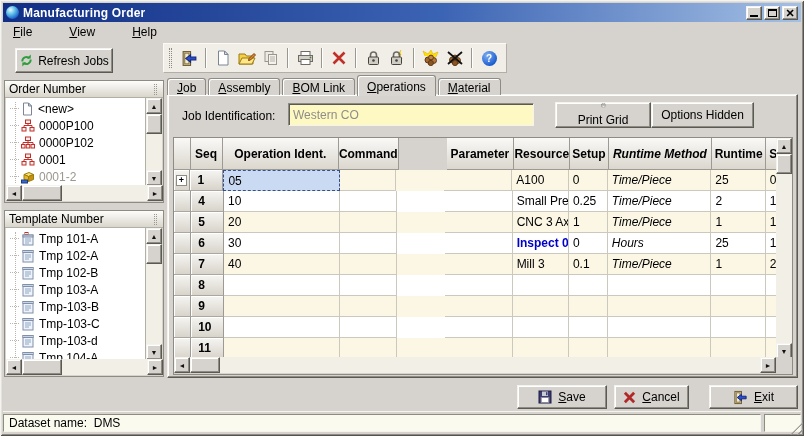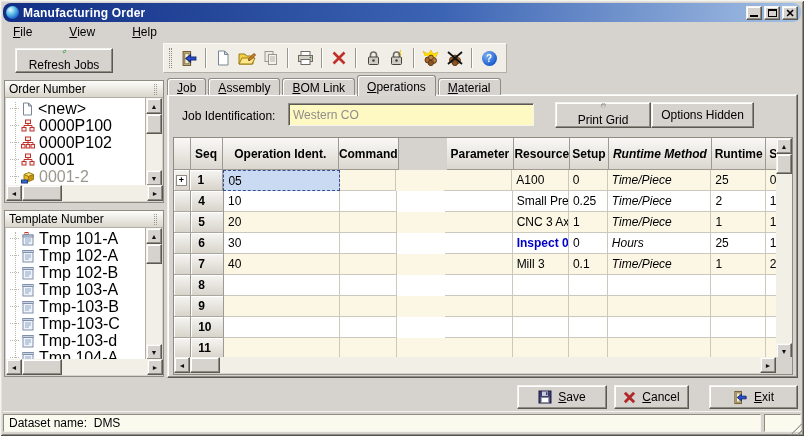--- a/index.html
+++ b/index.html
@@ -9,56 +9,56 @@
   .window { position:relative; width:804px; height:436px; background:#d6d3ce; overflow:hidden;
     box-shadow: inset 1px 1px 0 #f4f3ee, inset -1px -1px 0 #55534e, inset 2px 2px 0 #e4e2dc, inset -2px -2px 0 #8e8b82; }
 
   
   .raised { background:#d6d3ce; border:1px solid; border-color:#f4f3ee #5b5954 #5b5954 #f4f3ee;
     box-shadow: inset -1px -1px 0 #8e8b82, inset 1px 1px 0 #ffffff; }
 
   
   .titlebar { position:absolute; left:3px; top:3px; width:798px; height:19px;
     background:linear-gradient(90deg,#112e84 0%, #3c64b4 55%, #a4c0e4 100%);
-    display:flex; align-items:center; padding:0 3px;border-radius:8px; }
+    display:flex; align-items:center; padding:0 3px; }
   .app-icon { width:13px; height:13px; border-radius:50%;
     background:radial-gradient(circle at 35% 30%, #e8f6ff 0%, #62c2e8 35%, #1a5ecc 75%, #0a2a80 100%);
     margin-right:4px; flex:0 0 auto; }
   .titlebar .title { color:#fff; font-weight:bold; font-size:12px; flex:1; letter-spacing:.2px; }
   .winbtn { width:16px; height:14px; margin-left:2px; display:flex; align-items:center; justify-content:center; position:relative; }
   .glyph-min { width:8px; height:2px; background:#000; margin-top:7px; }
   .glyph-max { width:9px; height:8px; border:1px solid #000; border-top-width:2px; }
   .glyph-close { font-size:11px; font-weight:bold; line-height:10px; }
 
   
   .menubar { position:absolute; left:3px; top:22px; width:798px; height:19px; display:flex; align-items:center; padding-left:3px;gap:23px; }
   .menu-item { padding:2px 7px; }
   .u { text-decoration:underline; }
 
   
-  .refresh-btn { position:absolute; left:15px; top:48px; width:98px; height:25px; display:flex; align-items:center; justify-content:center; gap:4px; font-size:12px;flex-direction:column; }
+  .refresh-btn { position:absolute; left:15px; top:48px; width:98px; height:25px; display:flex; align-items:center; justify-content:center; gap:4px; font-size:12px; }
   .toolbar { position:absolute; left:163px; top:43px; width:344px; height:30px; background:#f0eee7;
     border:1px solid; border-color:#fbfaf6 #b2afa6 #b2afa6 #fbfaf6; display:flex; align-items:center; padding:0 4px; }
   .tb-grip { width:3px; height:20px; border-left:1px dotted #8e8b82; border-right:1px dotted #8e8b82; margin:0 5px 0 1px; }
   .tb-btn { width:24px; height:24px; display:flex; align-items:center; justify-content:center; }
   .tb-sep { width:2px; height:20px; border-left:1px solid #9a978e; border-right:1px solid #fff; margin:0 4px; }
   .help-circle { width:15px; height:15px; border-radius:50%; background:radial-gradient(circle at 35% 30%, #7fb0f0, #1d5fd0 70%, #0a3a9a); color:#fff; font-weight:bold; font-size:10px; display:flex; align-items:center; justify-content:center; }
 
   
   .panel { position:absolute; left:4px; width:160px; background:#d6d3ce; border:1px solid #8e8b82; }
   .panel-hdr { height:17px; background:linear-gradient(#fdfdfb,#d9d5cb); border-bottom:1px solid #b2afa6; display:flex; align-items:center; padding:0 4px; }
   .panel-hdr .t { flex:1; font-size:12px; }
   .panel-grip { width:3px; height:11px; border-left:1px dotted #9a978e; border-right:1px dotted #9a978e; margin-right:2px; }
   .panel-body { position:absolute; left:1px; right:17px; background:#fff; overflow:hidden; border-right:1px solid #b2afa6; }
   .tree { position:relative; padding:2px 0 0 4px; }
   .tree::before { content:""; position:absolute; left:9px; top:4px; bottom:2px; border-left:1px dotted #b8b5ac; }
   .tree-item { height:17px; display:flex; align-items:center; white-space:nowrap; }
   .tree-dots { width:9px; border-bottom:1px dotted #b8b5ac; margin-right:2px; }
   .tree-item svg { flex:0 0 auto; margin-right:4px; }
-  .tree-label { font-size:16px; }
+  .tree-label { font-size:12px; }
   .dim { color:#9a978e; }
 
   
   .sbtn { width:16px; height:16px; background:#d6d3ce; border:1px solid; border-color:#f4f3ee #5b5954 #5b5954 #f4f3ee;
     box-shadow: inset -1px -1px 0 #8e8b82, inset 1px 1px 0 #fff; display:flex; align-items:center; justify-content:center;
     font-size:7px; line-height:7px; color:#111; flex:0 0 auto; }
   .vscroll { position:absolute; width:16px; background:#f1efe6; display:flex; flex-direction:column; }
   .hscroll { position:absolute; height:16px; background:#f1efe6; display:flex; flex-direction:row; }
   .sthumb-v { width:16px; height:20px; } .sthumb-h { width:40px; height:16px; }
   .sspace { flex:1; }

